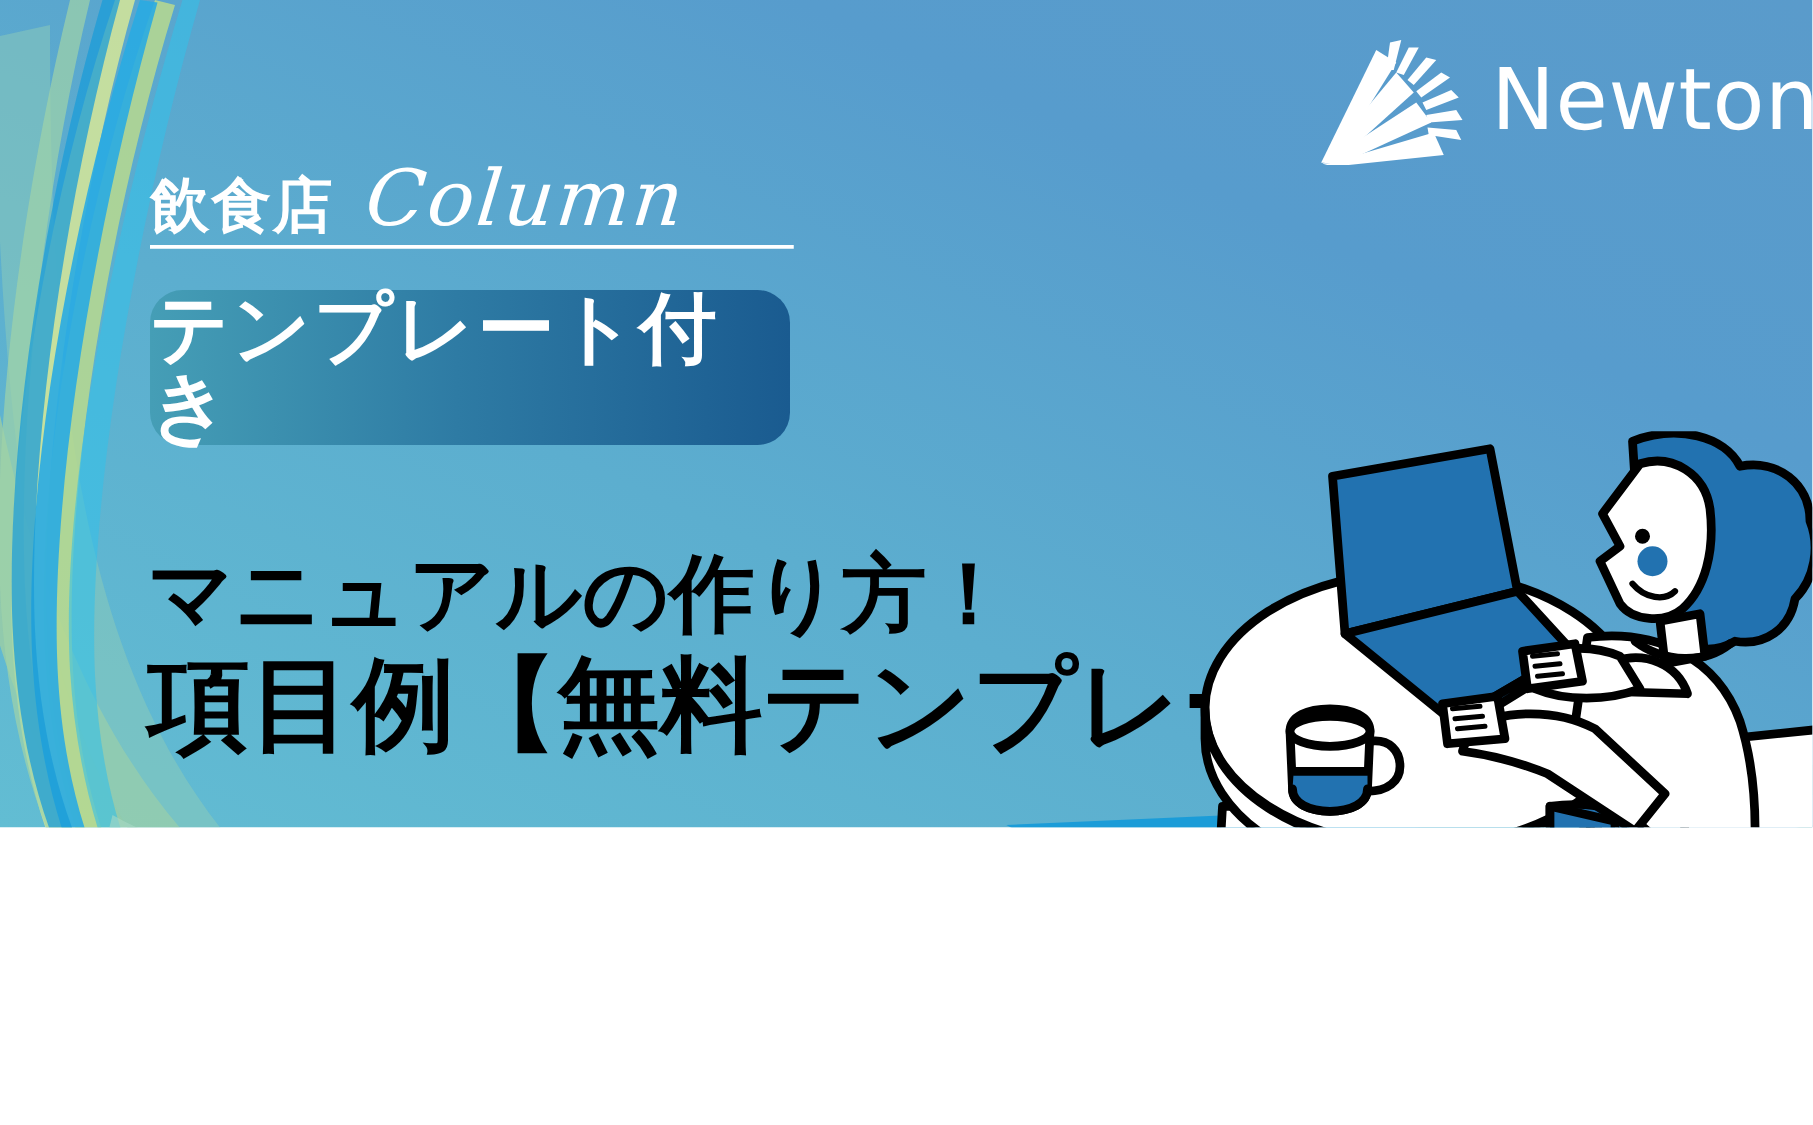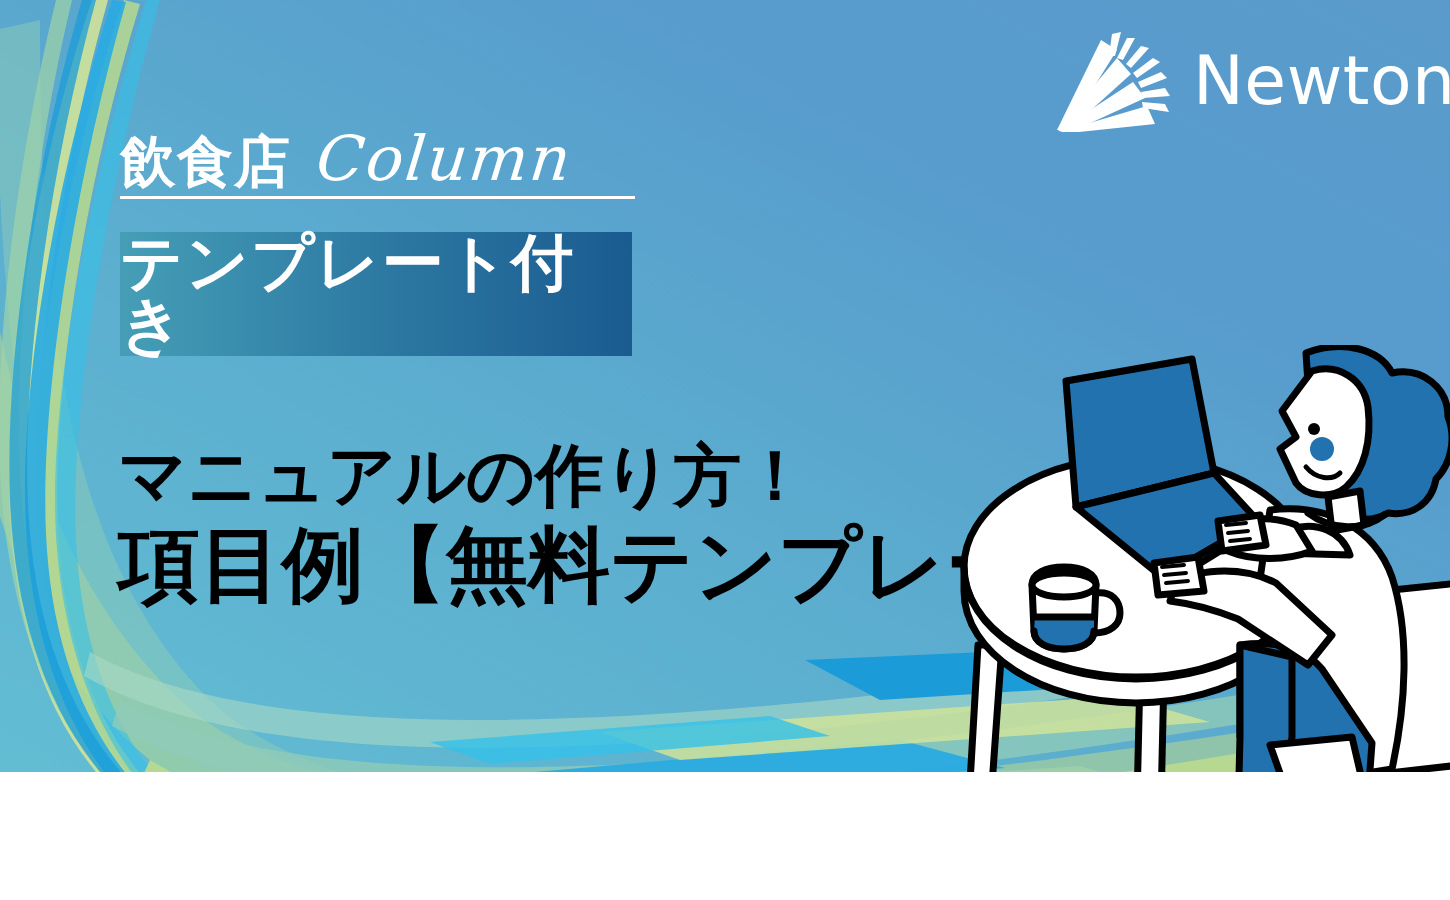--- a/index.html
+++ b/index.html
@@ -3,21 +3,21 @@
 <meta charset="utf-8">
 <style>
   html, body {
     margin: 0;
     padding: 0;
     background: #ffffff;
   }
   #banner {
     position: relative;
     width: 1450px;
-    height: 772px;
+    height: 662px;
     overflow: hidden;
     font-family: "Liberation Sans", "DejaVu Sans", sans-serif;
     background: linear-gradient(to top right, #62bdd3 0%, #5caecf 38%, #579ccd 72%, #5a9bcb 100%);
   }
   
   #ribbons {
     position: absolute;
     inset: 0;
     width: 1450px;
     height: 900px;
@@ -48,21 +48,21 @@
     top: 128px;
     width: 515px;
     display: flex;
     align-items: flex-end;
     gap: 26px;
     border-bottom: 3px solid #ffffff;
     padding-bottom: 6px;
   }
   #eyebrow-jp {
     color: #ffffff;
-    font-size: 56px;
+    font-size: 48px;
     font-weight: 700;
     line-height: 1;
     letter-spacing: 1px;
     font-family: Liberation Serif, serif;
   }
   #eyebrow-en {
     color: #ffffff;
     font-size: 62px;
     font-style: italic;
     font-weight: 400;
@@ -75,20 +75,21 @@
   #badge {
     position: absolute;
     left: 120px;
     top: 232px;
     width: 512px;
     height: 124px;
     background: linear-gradient(to right, #459eb6 0%, #2e7ba4 48%, #1a5b90 100%);
     display: flex;
     align-items: center;
     justify-content: flex-start;
+    border-radius: 26px;
   }
   #badge-label {
     color: #ffffff;
     font-size: 62px;
     font-weight: 700;
     letter-spacing: 2px;
     line-height: 1;
     font-family: "DejaVu Sans", sans-serif;
   }
   

